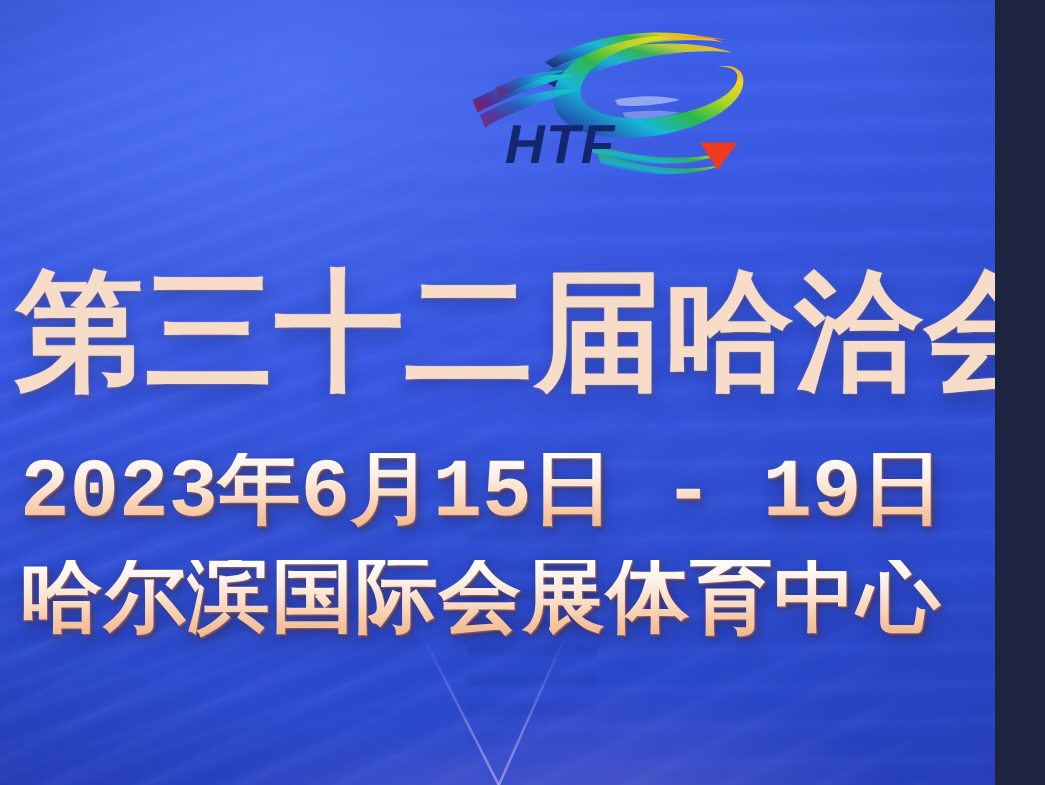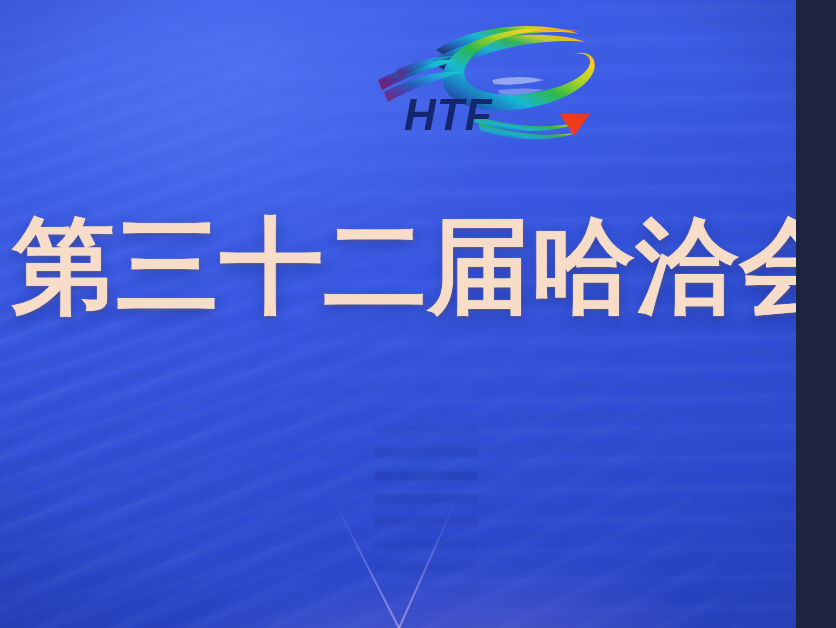--- a/index.html
+++ b/index.html
@@ -301,16 +301,18 @@
       <path d="M10 74 C40 58 66 52 88 54 C62 62 34 72 14 84 Z" fill="url(#tailGrad)" opacity="0.8"></path>
       <path d="M22 52 C44 42 64 38 80 38 C60 44 40 52 26 60 Z" fill="url(#tailGrad)" opacity="0.65"></path>
 
       <text x="30" y="112" font-family="'Liberation Sans','DejaVu Sans',sans-serif" font-size="44" font-weight="700" font-style="italic" fill="#14266e" letter-spacing="1">HTF</text>
     </svg>
   </div>
 
   <div class="content">
     <div class="main-title">第三十二届哈洽会</div>
 
-
+    <div class="sub-line date-line">2023年6月15日 - 19日</div>
+
+    <div class="sub-line venue-line">哈尔滨国际会展体育中心</div>
   </div>
 
 </div>
 
 </body></html>

